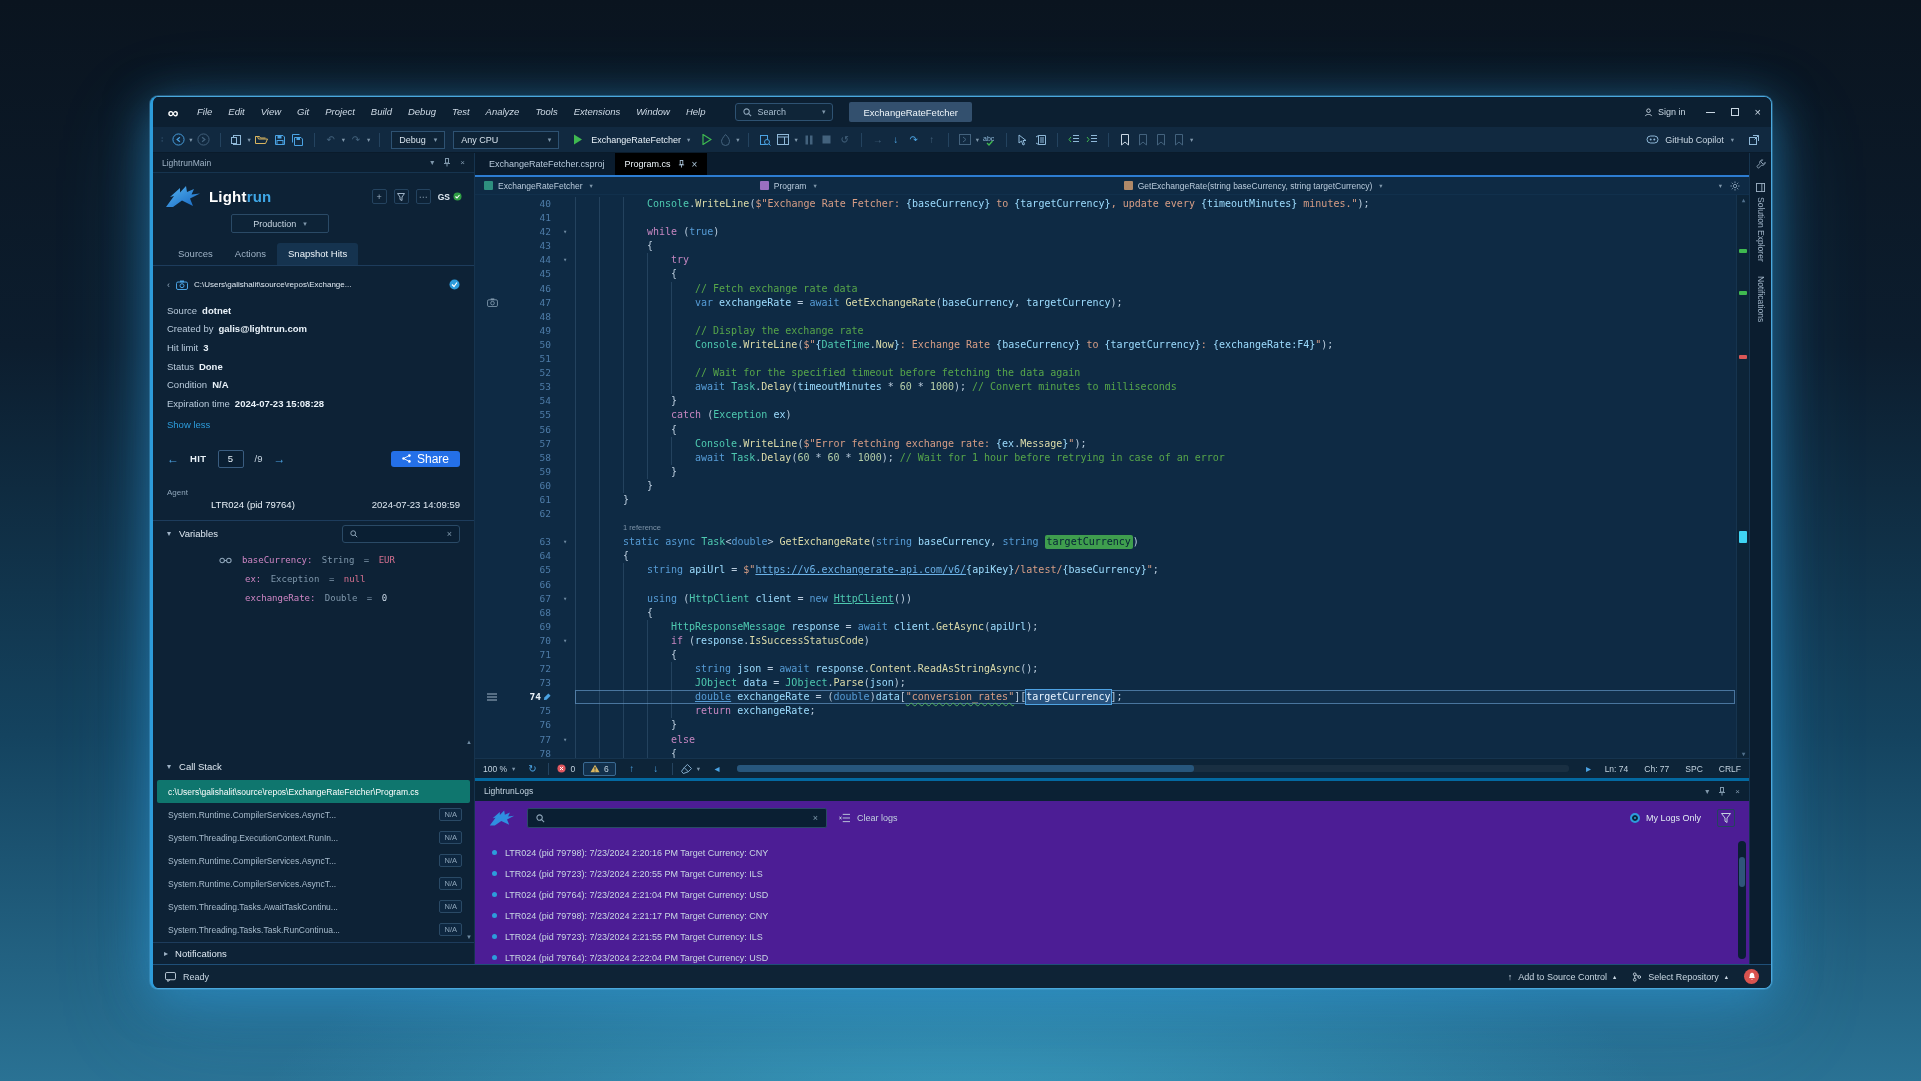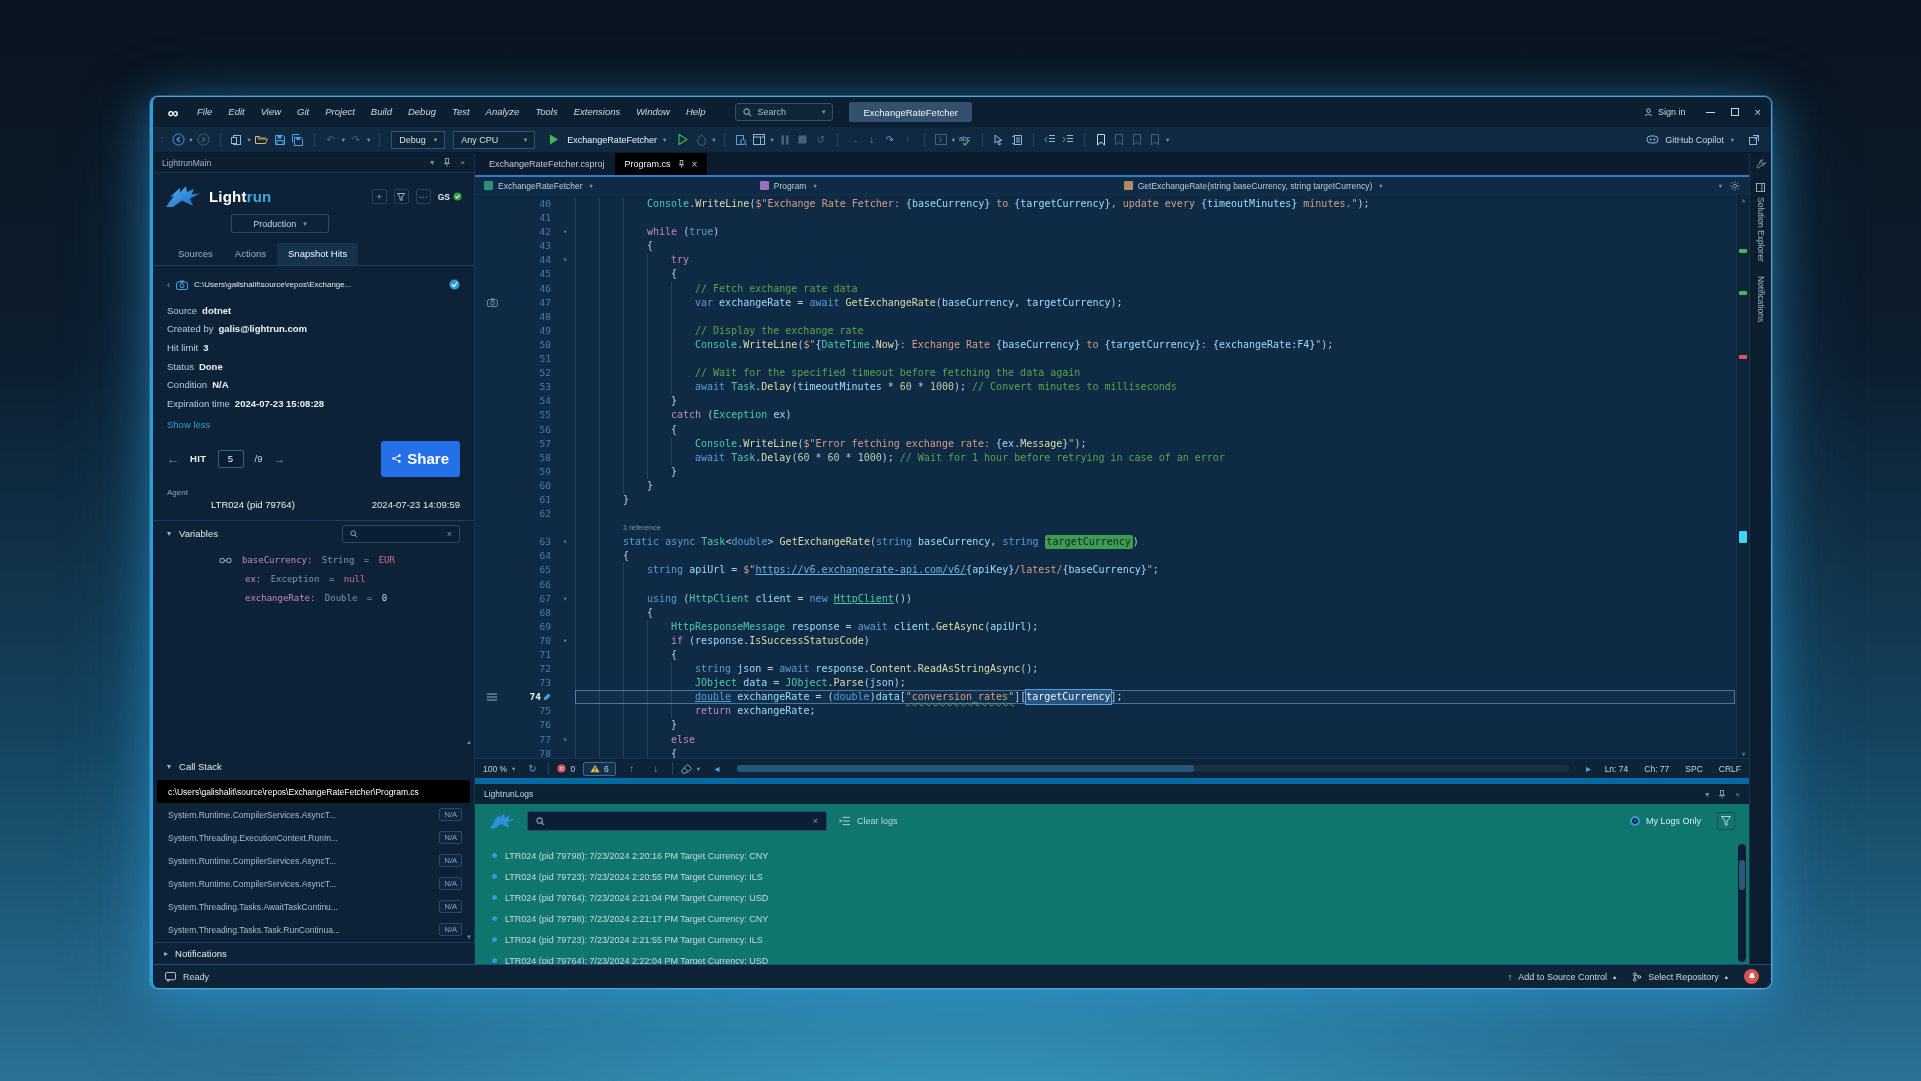--- a/index.html
+++ b/index.html
@@ -67,41 +67,41 @@
   .path-row .chk{margin-left:auto;}
   .fields{margin-top:11px;}
   .frow{height:18.6px;display:flex;align-items:center;gap:5px;font-size:9.5px;}
   .frow .fl{color:#b9cbdc;} .frow .fv{color:#e9f2f9;font-weight:bold;}
   .show-less{margin-top:3px;font-size:9.5px;color:#2d9cdb;height:18px;display:flex;align-items:center;}
   .hit-row{flex:none;display:flex;align-items:center;gap:11px;margin:12px 14px 0 14px;height:26px;}
   .hit-arrow{color:#4ba3e3;font-size:12px;}
   .hit-label{font-size:9.5px;font-weight:bold;color:#e8f1f8;letter-spacing:.4px;}
   .hit-box{width:26px;height:18px;border:1px solid #3a5d80;background:#0a1f33;display:flex;align-items:center;justify-content:center;font-size:9.5px;color:#e8f1f8;border-radius:2px;}
   .hit-total{font-size:9.5px;color:#c8d6e2;}
-  .share-btn{margin-left:auto;height:36px;background:#2470e8;border-radius:3px;display:flex;align-items:center;gap:6px;padding:0 11px;color:#fff;font-size:15px;font-weight:bold;}
+  .share-btn{margin-left:auto;height:16px;background:#2470e8;border-radius:3px;display:flex;align-items:center;gap:6px;padding:0 11px;color:#fff;font-size:12px;}
   .agent-row{flex:none;display:flex;justify-content:space-between;align-items:flex-end;margin:16px 14px 0 14px;}
   .agent-label{font-size:8px;color:#8fa6ba;margin-bottom:2px;}
   .agent-name{font-size:9.5px;color:#e8f1f8;margin-left:44px;}
   .agent-time{font-size:9.5px;color:#dfe9f2;}
   .divider{flex:none;border-top:1px solid #1d3c5c;margin:10px 0 0 0;}
   .sect-header{flex:none;height:26px;display:flex;align-items:center;gap:8px;padding:0 14px;}
   .sect-header .chev{color:#9fb3c6;font-size:8px;}
   .sect-header .st{font-size:9.5px;color:#dfe9f2;}
   .var-search{margin-left:auto;width:118px;height:18px;border:1px solid #2a4a66;border-radius:3px;background:#0a1f33;display:flex;align-items:center;padding:0 7px;gap:6px;}
   .var-search .x{margin-left:auto;color:#7f97ab;font-size:9px;}
   .var-rows{flex:none;padding:4px 0 0 0;font-family:"DejaVu Sans Mono",monospace;font-size:9px;}
   .vrow{height:19px;display:flex;align-items:center;padding-left:92px;gap:4px;white-space:pre;}
   .vrow.watched{padding-left:66px;}
   .vname{color:#cf86c4;} .vtype{color:#7f97ab;} .vop{color:#7f97ab;}
   .vval-pink{color:#d4708f;} .vval-plain{color:#c8d6e4;}
   .panel-spacer{flex:1;}
   .callstack{flex:none;position:relative;}
   .cs-list{padding:1px 4px;}
   .csrow{height:23px;display:flex;align-items:center;padding:0 8px 0 11px;font-size:8.5px;color:#a8bccd;white-space:nowrap;overflow:hidden;}
-  .csrow.active{background:#000000;color:#fff;border-radius:2px;}
+  .csrow.active{background:#0f766e;color:#fff;border-radius:2px;}
   .csrow .cstext{overflow:hidden;text-overflow:ellipsis;}
   .na-badge{margin-left:auto;flex:none;border:1px solid #2a4a66;background:#0e2740;border-radius:2px;font-size:7.5px;color:#8fa6ba;padding:1px 4px;}
   .cs-scroll-up,.cs-scroll-dn{position:absolute;right:2px;color:#6f8ba3;font-size:6px;}
   .cs-scroll-up{top:-14px;} .cs-scroll-dn{bottom:2px;}
   .notif-row{flex:none;height:22px;border-top:1px solid #1d3c5c;display:flex;align-items:center;gap:7px;padding:0 11px;font-size:9.5px;color:#dfe9f2;}
   .notif-row .chev{color:#9fb3c6;font-size:8px;}
   
   .editor-col{flex:1;display:flex;flex-direction:column;min-width:0;min-height:0;background:#0e2a44;}
   .tabstrip{height:24px;flex:none;display:flex;align-items:flex-end;background:#0a1c2e;border-bottom:2px solid #2d7dd2;padding-left:4px;}
   .etab{height:22px;display:flex;align-items:center;padding:0 10px;font-size:9px;color:#8fa6ba;gap:7px;}
@@ -135,21 +135,21 @@
   .vscroll .arr{position:absolute;left:0;width:13px;text-align:center;color:#51708c;font-size:6px;}
   
   .ed-status{height:20px;flex:none;display:flex;align-items:center;gap:8px;padding:0 8px;background:#0d2438;border-top:1px solid #16344f;font-size:8.5px;color:#c2d2df;}
   .es-group{display:flex;align-items:center;gap:4px;}
   .warn-box{display:flex;align-items:center;gap:4px;border:1px solid #3a6a93;background:#12304c;padding:1px 6px;border-radius:2px;}
   .es-sep{width:1px;height:12px;background:#24435f;}
   .hs-track{flex:1;height:7px;background:rgba(255,255,255,.05);border-radius:3px;position:relative;margin:0 4px;}
   .hs-thumb{position:absolute;left:0;top:0;height:100%;width:55%;background:#27567c;border-radius:3px;}
   .es-right{display:flex;align-items:center;gap:16px;color:#c2d2df;}
   
-  .logs{height:186px;flex:none;display:flex;flex-direction:column;background:#0f766e;border-top:6px solid #0369a1;position:relative;}
+  .logs{height:186px;flex:none;display:flex;flex-direction:column;background:#4c1d95;border-top:3px solid #0369a1;position:relative;}
   .logs-header{height:20px;flex:none;display:flex;align-items:center;padding:0 9px;font-size:8.5px;color:#c2d2df;background:#0b2134;}
   .logs-toolbar{height:34px;flex:none;display:flex;align-items:center;gap:12px;padding:0 14px;}
   .log-search{width:300px;height:20px;border:1px solid #2a4a66;border-radius:2px;background:#0a1f33;display:flex;align-items:center;gap:7px;padding:0 8px;}
   .log-search .x{margin-left:auto;color:#7f97ab;font-size:9px;}
   .clear-logs{display:flex;align-items:center;gap:6px;font-size:9px;color:#c2d2df;}
   .logs-right{margin-left:auto;display:flex;align-items:center;gap:16px;}
   .mylogs{display:flex;align-items:center;gap:6px;font-size:9px;color:#e0eaf2;}
   .radio{width:10px;height:10px;border-radius:50%;border:2px solid #2d9cdb;background:#2d9cdb;box-shadow:inset 0 0 0 2px #0c2438;}
   .log-list{flex:1;overflow:hidden;padding-top:7px;position:relative;}
   .lrow{height:21px;display:flex;align-items:center;gap:8px;padding-left:17px;font-size:9px;color:#c9d7e3;}
@@ -264,21 +264,21 @@
     <span class="tsep"></span>
     <span class="ti dim">↶</span>
     <span class="tcaret">▾</span>
     <span class="ti dim">↷</span>
     <span class="tcaret">▾</span>
     <span class="tsep"></span>
     <div class="tdrop">
       <span>Debug</span>
         <span class="caret">▾</span>
     </div>
-    <div class="tdrop" style="width:82px;">
+    <div class="tdrop" style="width:106px;">
       <span>Any CPU</span>
         <span class="caret" style="margin-left:auto;">▾</span>
     </div>
     <div class="run-btn">
       <span class="ti green">
           <svg width="10" height="11" viewBox="0 0 10 11">
             <path d="M1 0.5 L9 5.5 L1 10.5 Z" fill="#3fb950"></path>
           </svg>
         </span>
       <span>ExchangeRateFetcher</span>

